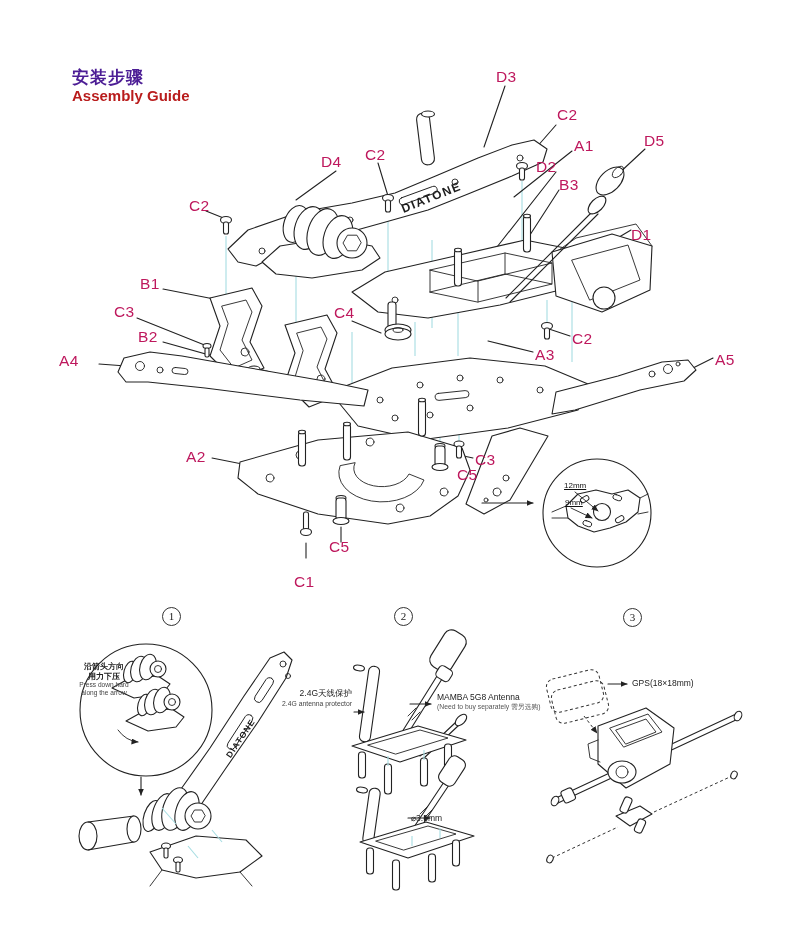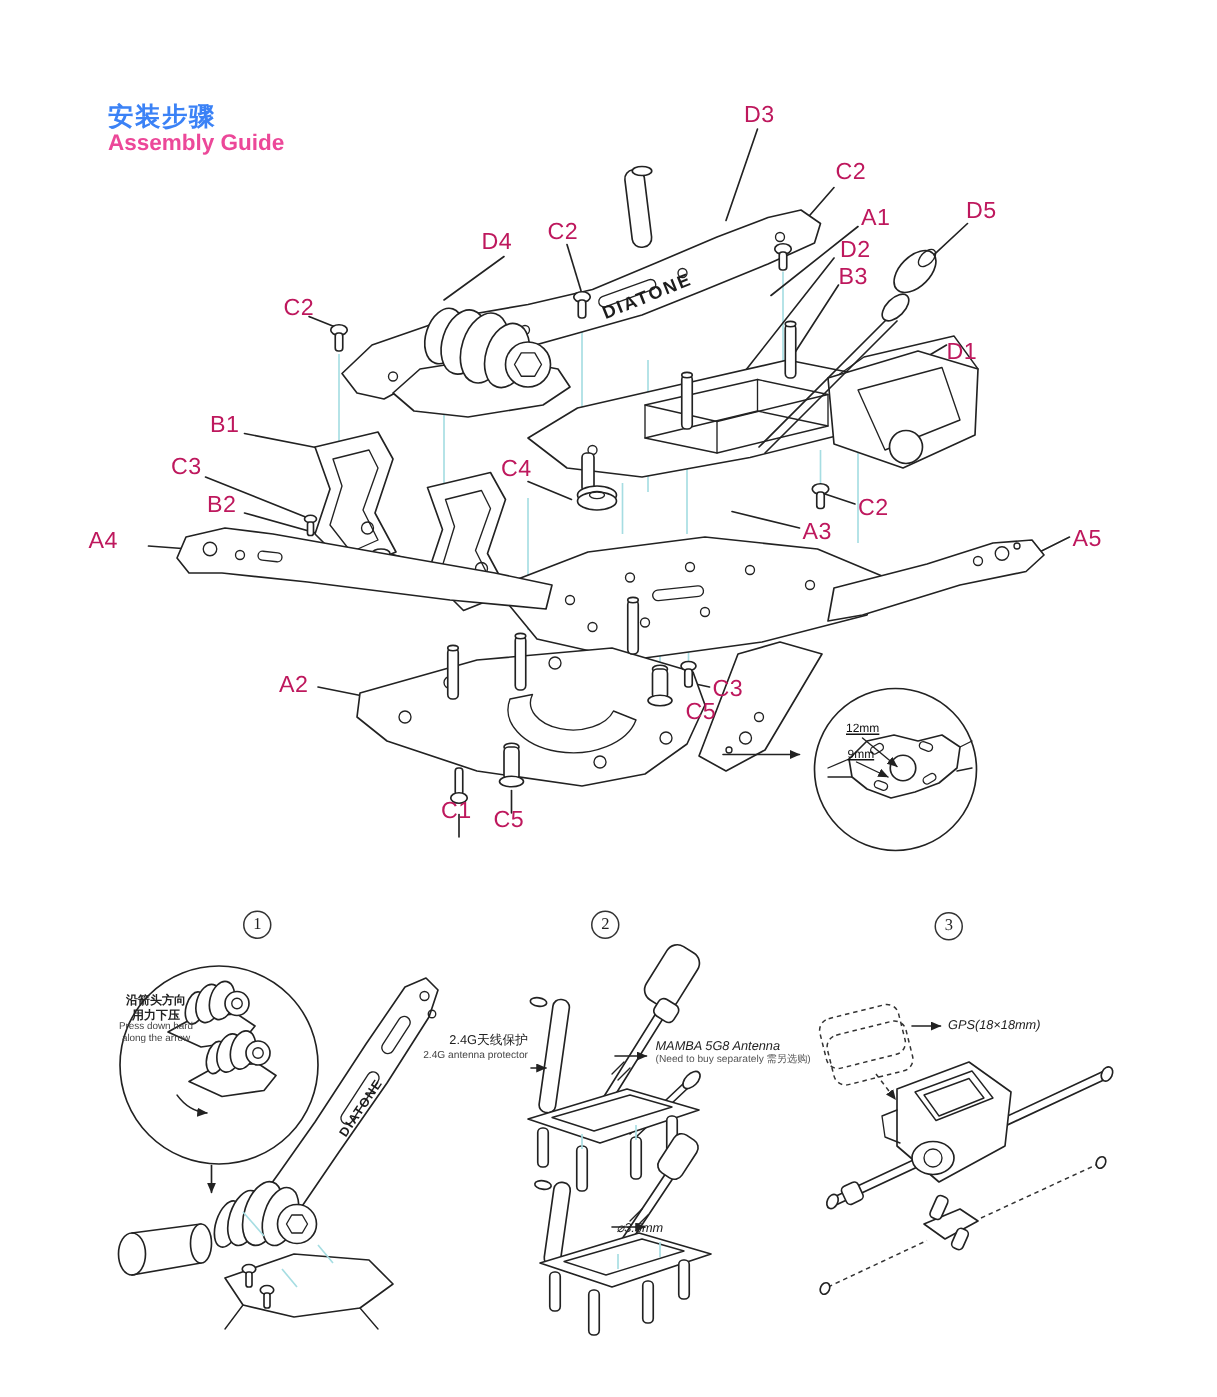--- a/index.html
+++ b/index.html
@@ -5,27 +5,27 @@
   html,body{margin:0;padding:0;background:#fff;}
   .stage{position:relative;width:811px;height:931px;background:#fff;overflow:hidden;
          font-family:"Liberation Sans",sans-serif;}
   svg{position:absolute;left:0;top:0;}
   .ln{stroke:#222;fill:none;stroke-width:1.1;stroke-linejoin:round;stroke-linecap:round;}
   .thin{stroke:#222;fill:none;stroke-width:.9;stroke-linejoin:round;stroke-linecap:round;}
   .plate{stroke:#222;fill:#fff;stroke-width:1.1;stroke-linejoin:round;stroke-linecap:round;}
   .cy{stroke:#a6dde2;stroke-width:1.1;fill:none;}
   .dash{stroke:#333;fill:none;stroke-width:1;stroke-dasharray:3 2.6;stroke-linejoin:round;}
   .brandtxt{font-family:"Liberation Sans",sans-serif;font-weight:bold;fill:#1c1c1c;}
-  .title-cn{position:absolute;left:72px;top:66px;font-size:17px;font-weight:bold;color:#3b82f6;letter-spacing:1px;}
-  .title-en{position:absolute;left:72px;top:87px;font-size:15px;font-weight:bold;color:#ec4899;}
+  .title-cn{position:absolute;left:72px;top:66px;font-size:17px;font-weight:bold;color:#4c1d95;letter-spacing:1px;}
+  .title-en{position:absolute;left:72px;top:87px;font-size:15px;font-weight:bold;color:#b91c1c;}
   .plbl{position:absolute;font-size:15.5px;color:#be185d;letter-spacing:.3px;white-space:nowrap;}
   .numcircle{position:absolute;width:17px;height:17px;border:1px solid #333;border-radius:50%;
              font-family:"Liberation Serif",serif;font-size:11px;color:#222;text-align:center;line-height:17px;}
   .ann{position:absolute;color:#222;white-space:nowrap;line-height:1.25;}
-  .a85{font-size:8.5px;font-style:italic;}
+  .a85{font-size:8.5px;}
   .a7{font-size:6.8px;color:#555;}
   .dim{position:absolute;font-size:8px;color:#111;text-decoration:underline;white-space:nowrap;padding-left:12px;}
   .cblock{position:absolute;text-align:center;}
   .cblock .cn{font-size:8px;font-weight:bold;color:#222;line-height:1.2;}
   .cblock .en{font-size:6.6px;color:#444;line-height:1.15;}
   .rblock{position:absolute;text-align:right;}
   .rblock .l1{font-size:8.5px;color:#222;}
   .rblock .l2{font-size:6.8px;color:#444;}
 </style>
 </head>
@@ -382,40 +382,40 @@
     <ellipse class="plate" cx="734" cy="775" rx="3" ry="4" transform="rotate(25 734 775)"></ellipse>
   </g>
 </svg>
 
 <div class="title-cn">安装步骤</div>
 <div class="title-en">Assembly Guide</div>
 
 <span class="plbl" style="left:496px;top:68px">D3</span>
 <span class="plbl" style="left:557px;top:106px">C2</span>
 <span class="plbl" style="left:574px;top:137px">A1</span>
-<span class="plbl" style="left:560px;top:158px">D2</span>
+<span class="plbl" style="left:536px;top:158px">D2</span>
 <span class="plbl" style="left:559px;top:176px">B3</span>
 <span class="plbl" style="left:644px;top:132px">D5</span>
 <span class="plbl" style="left:321px;top:153px">D4</span>
 <span class="plbl" style="left:365px;top:146px">C2</span>
 <span class="plbl" style="left:189px;top:197px">C2</span>
 <span class="plbl" style="left:631px;top:226px">D1</span>
 <span class="plbl" style="left:140px;top:275px">B1</span>
 <span class="plbl" style="left:114px;top:303px">C3</span>
 <span class="plbl" style="left:138px;top:328px">B2</span>
 <span class="plbl" style="left:59px;top:352px">A4</span>
 <span class="plbl" style="left:334px;top:304px">C4</span>
 <span class="plbl" style="left:572px;top:330px">C2</span>
 <span class="plbl" style="left:535px;top:346px">A3</span>
 <span class="plbl" style="left:715px;top:351px">A5</span>
 <span class="plbl" style="left:186px;top:448px">A2</span>
 <span class="plbl" style="left:475px;top:451px">C3</span>
 <span class="plbl" style="left:457px;top:466px">C5</span>
 <span class="plbl" style="left:329px;top:538px">C5</span>
-<span class="plbl" style="left:294px;top:532px">C1</span>
+<span class="plbl" style="left:294px;top:573px">C1</span>
 
 <span class="dim" style="left:552px;top:481px">12mm</span>
 <span class="dim" style="left:553px;top:498px">9mm</span>
 
 <span class="numcircle" style="left:162px;top:607px">1</span>
 <span class="numcircle" style="left:394px;top:607px">2</span>
 <span class="numcircle" style="left:623px;top:608px">3</span>
 
 <div class="cblock" style="left:76px;top:662px;width:56px">
   <div class="cn">沿箭头方向</div>

